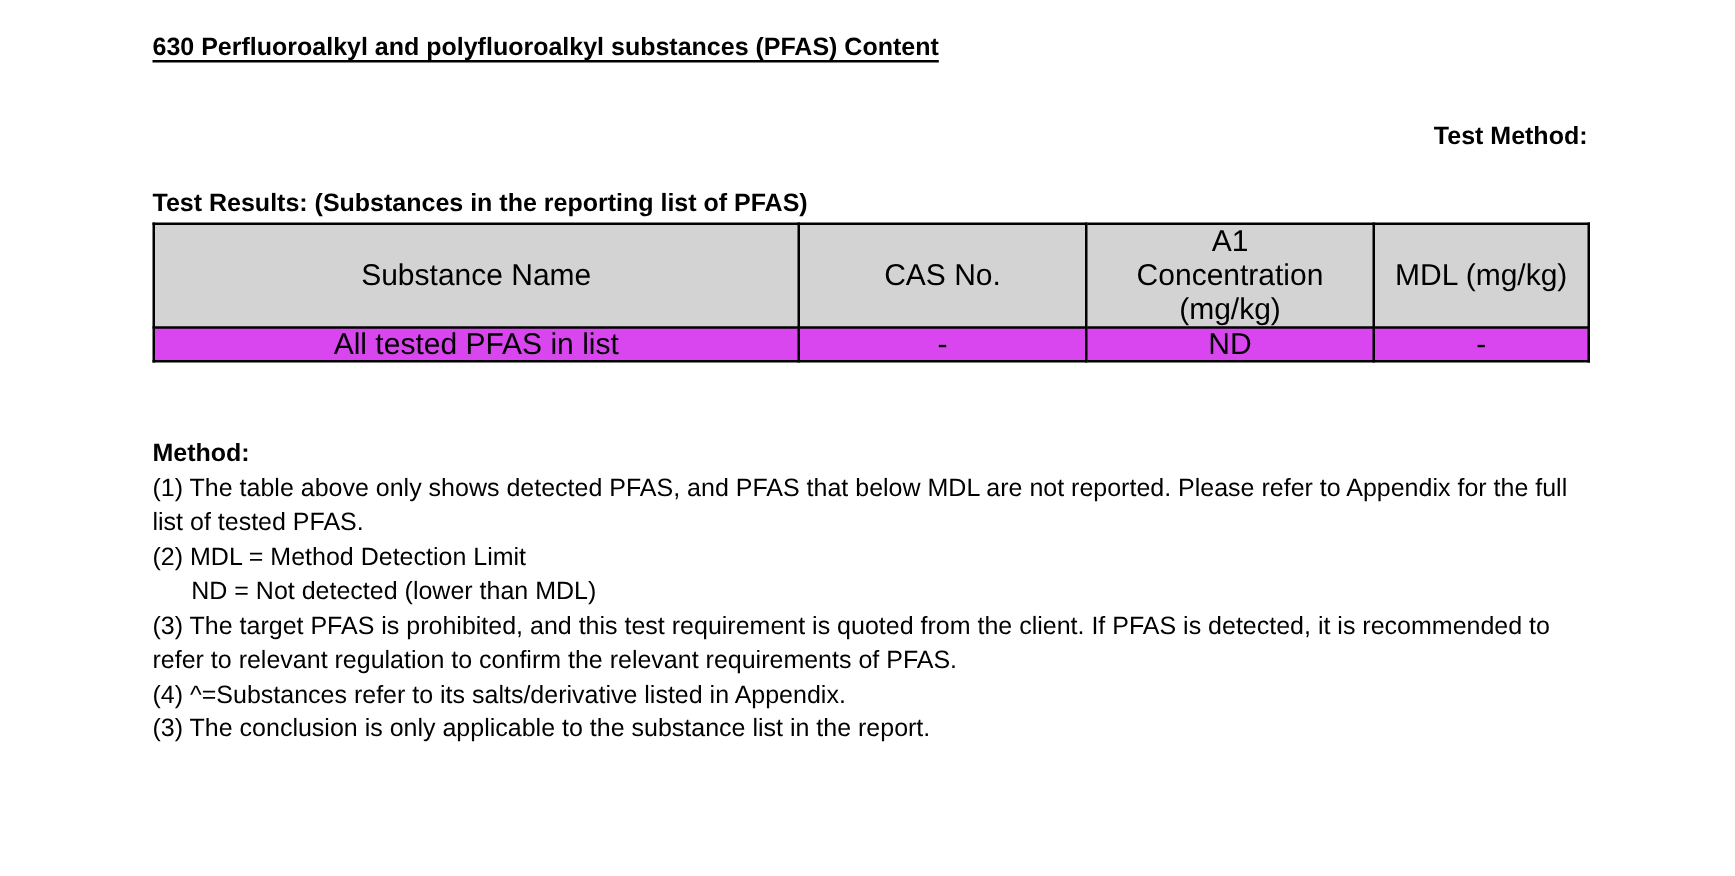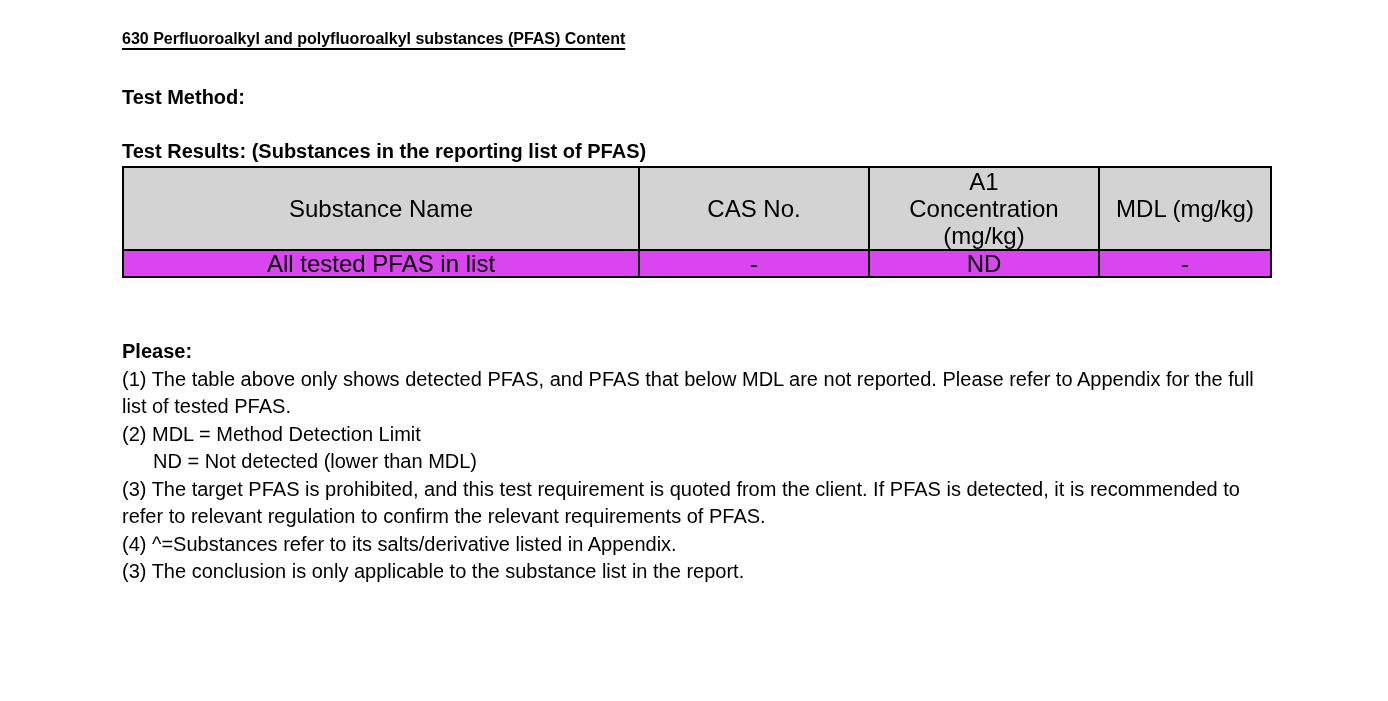--- a/index.html
+++ b/index.html
@@ -16,31 +16,31 @@
     font-size: 20px;
     line-height: 27.5px;
   }
   .content {
     position: absolute;
     left: 122px;
     top: 25px;
     width: 1148px;
   }
   .section-title {
-    font-size: 16px;
+    font-size: 20px;
     font-weight: bold;
     margin: 0;
     line-height: 27px;
     text-decoration: underline;
     text-decoration-thickness: 2px;
     text-underline-offset: 4px;
   }
   .bold { font-weight: bold; }
   p { margin: 0; }
-  .test-method-label { margin-top: 32px; }
+  .test-method-label { margin-top: 44px; text-align: right; }
   .test-results-label { margin-top: 26px; }
 
   table.results {
     border-collapse: collapse;
     table-layout: fixed;
     width: 1148px;
     margin-top: 1px;
   }
   table.results th,
   table.results td {
@@ -113,21 +113,21 @@
       <tr>
         <td>All tested PFAS in list</td>
         <td>-</td>
         <td>ND</td>
         <td>-</td>
       </tr>
     </tbody>
   </table>
 
   <div class="notes">
-    <p class="bold">Please:</p>
+    <p class="bold">Method:</p>
 
     <p>(1) The table above only shows detected PFAS, and PFAS that below MDL are not reported. Please refer to Appendix for the full list of tested PFAS.</p>
 
     <p>(2) MDL = Method Detection Limit</p>
 
     <p class="note-indent">ND = Not detected (lower than MDL)</p>
 
     <p>(3) The target PFAS is prohibited, and this test requirement is quoted from the client. If PFAS is detected, it is recommended to refer to relevant regulation to confirm the relevant requirements of PFAS.</p>
 
     <p>(4) ^=Substances refer to its salts/derivative listed in Appendix.</p>

